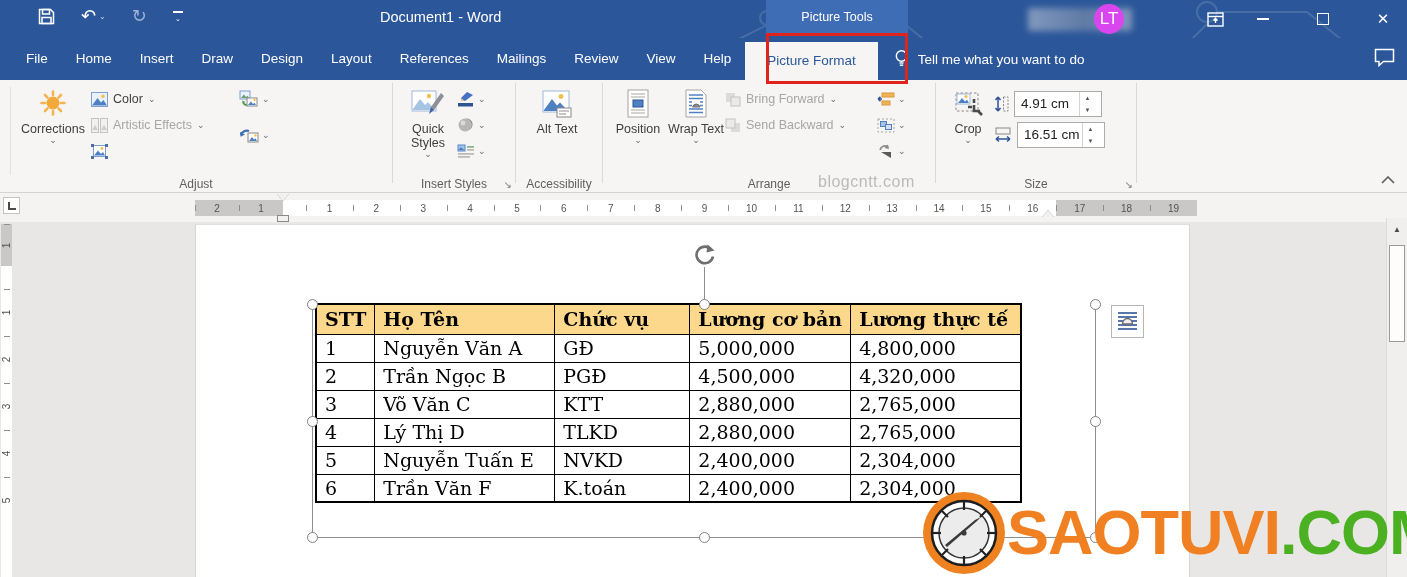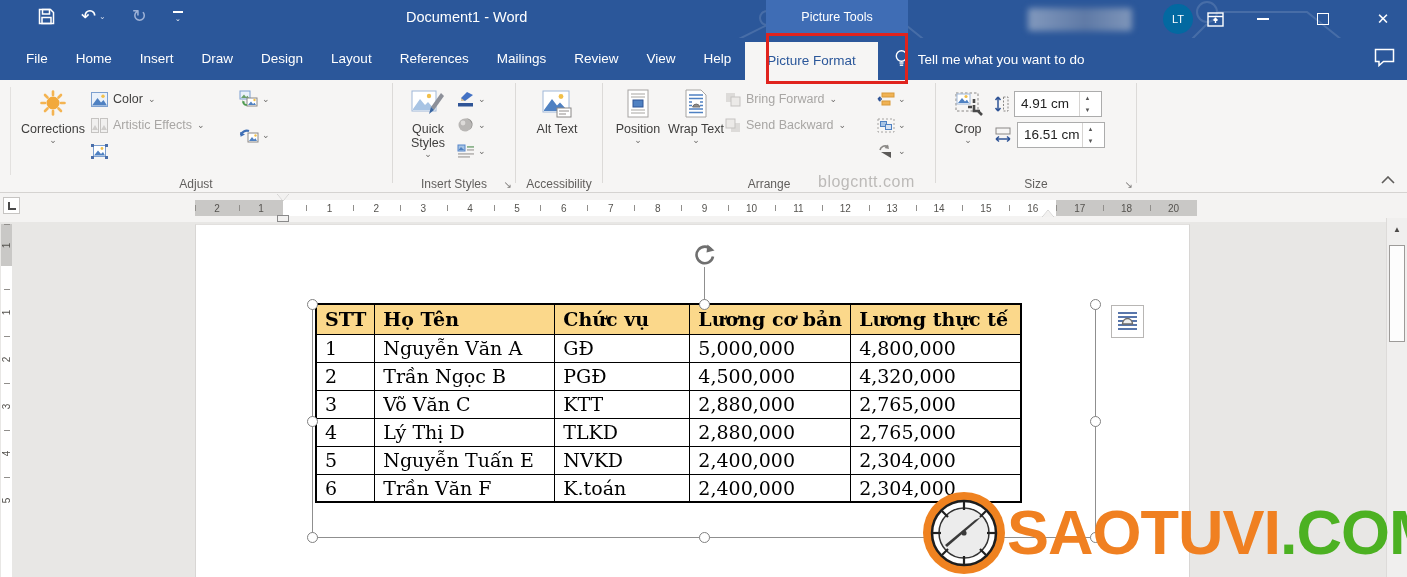--- a/index.html
+++ b/index.html
@@ -16,27 +16,27 @@
   #titlebar{position:absolute;left:0;top:0;width:100%;height:38px;background:var(--blue);z-index:5}
   #circuit{position:absolute;right:0;top:0;width:760px;height:80px;opacity:.13;pointer-events:none;z-index:6}
   .qat{position:absolute;left:38px;top:7px;display:flex;align-items:center;gap:26px;z-index:7}
   .qat .qbtn{color:#fff;display:flex;align-items:center;gap:3px}
   .glyph-undo{font-size:18px;line-height:18px}
   .glyph-redo{font-size:18px;line-height:18px;color:#9db1d6}
   .mini-caret{font-size:8px;color:#cfd9ea}
   .qat-custom{display:flex;flex-direction:column;align-items:center;gap:1px}
   .qat-custom .bar{width:10px;border-top:2px solid #fff}
   .qat-custom .car{font-size:7px;color:#fff;line-height:6px}
-  #doc-title{position:absolute;left:406px;top:9px;color:#fff;font-size:14.5px;z-index:7}
+  #doc-title{position:absolute;left:380px;top:9px;color:#fff;font-size:14.5px;z-index:7}
   #ctx-band{position:absolute;left:766px;top:0;width:142px;height:33px;background:var(--band);color:#fff;
             font-size:12.5px;display:flex;align-items:center;justify-content:center;z-index:7}
   #user-blur{position:absolute;left:1028px;top:8px;width:104px;height:23px;border-radius:3px;z-index:7;
              background:linear-gradient(90deg,#8299bd,#5f7aa6 55%,#7f96ba);filter:blur(3px)}
-  #avatar{position:absolute;left:1163px;top:4px;width:30px;height:30px;border-radius:50%;background:#0369a1;
-          color:#fff;font-size:11px;display:flex;align-items:center;justify-content:center;z-index:7}
+  #avatar{position:absolute;left:1094px;top:4px;width:30px;height:30px;border-radius:50%;background:#d946ef;
+          color:#fff;font-size:17px;display:flex;align-items:center;justify-content:center;z-index:7}
   .winbtn{position:absolute;top:0;height:38px;display:flex;align-items:center;justify-content:center;color:#fff;z-index:7;width:34px}
   #btn-rdo{left:1198px}
   #btn-min{left:1246px}
   #btn-max{left:1306px}
   #btn-close{left:1366px;font-size:15px}
   .max-box{width:12px;height:12px;border:1.4px solid #fff}
   .min-bar{width:12px;border-top:2px solid #fff}
 
   
   #tabrow{position:absolute;left:0;top:38px;width:100%;height:42px;background:var(--blue);display:flex;align-items:stretch;padding-left:12px;z-index:5}
@@ -567,21 +567,21 @@
           </div>
         </div>
       <div class="rseg gray hr" id="hm-right">
           <div class="rcell">
             <span>17</span>
           </div>
           <div class="rcell">
             <span>18</span>
           </div>
           <div class="rcell">
-            <span>20</span>
+            <span>19</span>
           </div>
         </div>
     </div>
     <div class="ind tri-down" style="left:277px;top:1px"></div>
     <div class="ind ind-box" style="left:277px;top:22px"></div>
     <div class="ind tri-up" style="left:1042px;top:17px"></div>
   </div>
 
   <div id="canvas-area"></div>
   <div id="page"></div>

